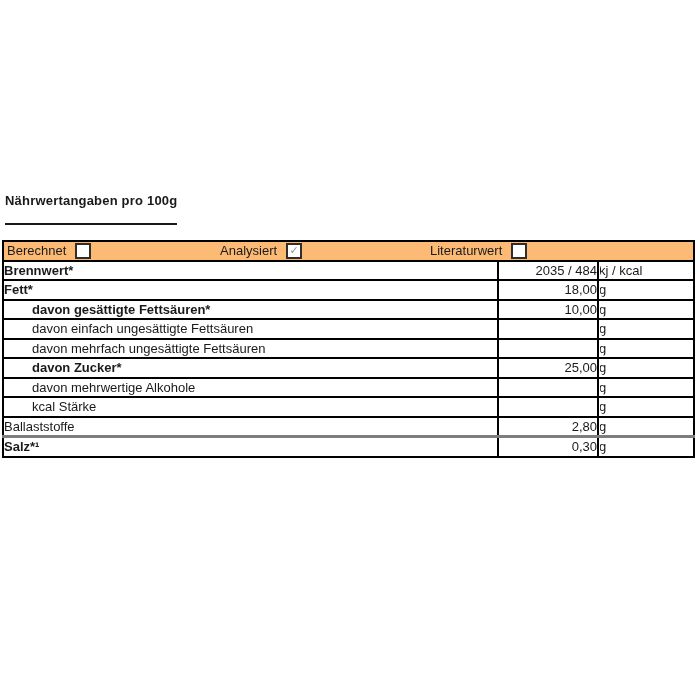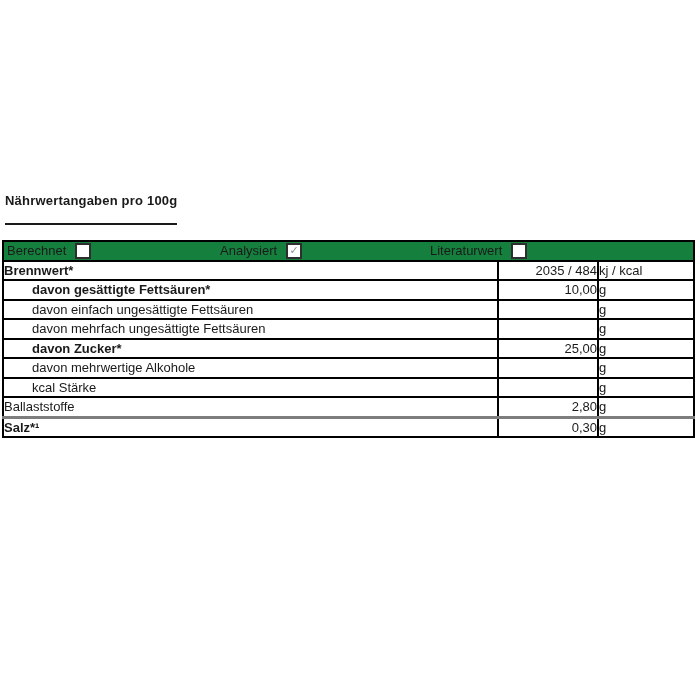--- a/index.html
+++ b/index.html
@@ -24,24 +24,24 @@
     line-height:17.5px;white-space:nowrap;overflow:hidden;
     vertical-align:middle;background:#ffffff;
   }
   td.label{padding-left:4px;}
   tr.indent td.label{padding-left:28px;}
   tr.bold td.label{font-weight:bold;margin-left:28px;}
   td.value{
     background:#fbe5d6;text-align:right;padding-right:4px;
     border-right-width:1px;
   }
-  td.unit{padding-left:3px;border-left-width:1px;}
+  td.unit{padding-left:3px;border-left-width:1px;border-radius:8px;}
   tr.sep td{border-top:3px solid #7d7d7d;}
   
-  tr.hrow td{background:#15803d;padding:0;}
+  tr.hrow td{background:#fdba74;padding:0;}
   .hwrap{position:relative;height:100%;width:100%;}
   .hgroup{
     position:absolute;top:0;height:100%;
     display:flex;align-items:center;gap:9px;
   }
   .hgroup:nth-child(1){left:3px;}
   .hgroup:nth-child(2){left:216px;}
   .hgroup:nth-child(3){left:426px;}
   .hlabel{font-size:13px;}
   .cb{
@@ -78,20 +78,25 @@
               <span class="cb"></span>
             </div>
           </div>
       </td>
     </tr>
   <tr class="bold">
     <td class="label">Brennwert*</td>
     <td class="value">2035 / 484</td>
     <td class="unit">kj / kcal</td>
   </tr>
+      <tr class="bold">
+    <td class="label">Fett*</td>
+    <td class="value">18,00</td>
+    <td class="unit">g</td>
+  </tr>
       <tr class="bold indent">
     <td class="label">davon gesättigte Fettsäuren*</td>
     <td class="value">10,00</td>
     <td class="unit">g</td>
   </tr>
       <tr class="indent">
     <td class="label">davon einfach ungesättigte Fettsäuren</td>
     <td class="value"></td>
     <td class="unit">g</td>
   </tr>

